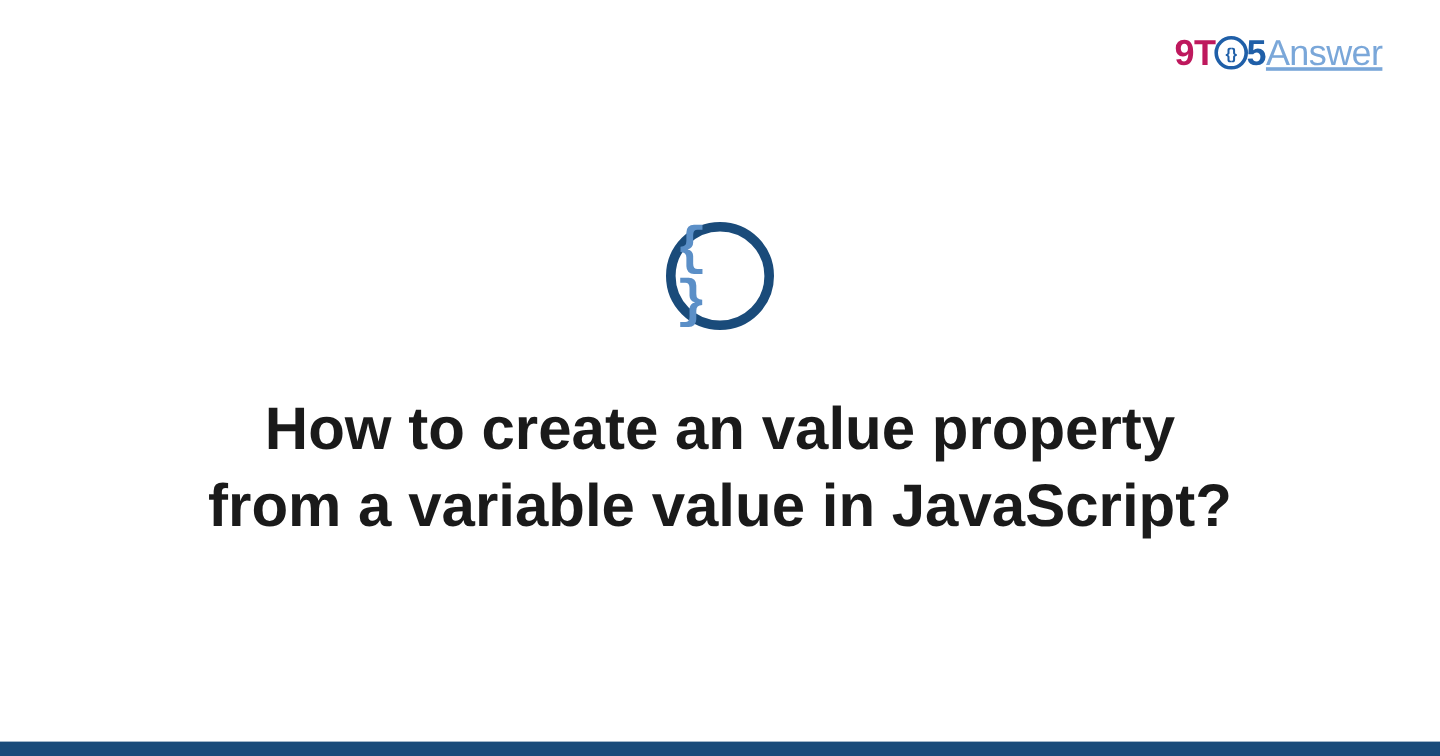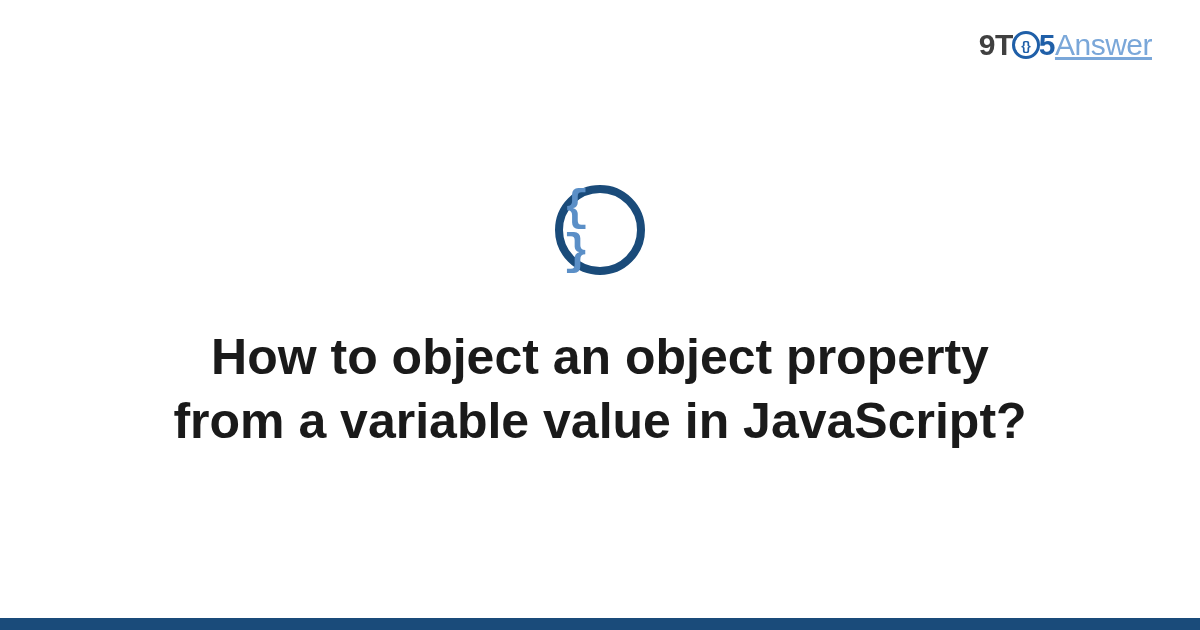--- a/index.html
+++ b/index.html
@@ -17,21 +17,21 @@
     }
     .logo {
       position: absolute;
       top: 28px;
       right: 48px;
       font-size: 30px;
       font-weight: 600;
       letter-spacing: -0.5px;
     }
     .logo-9t {
-      color: #404040;
+      color: #be185d;
       margin-top: 16px;
     }
     .logo-circle {
       display: inline-flex;
       align-items: center;
       justify-content: center;
       width: 28px;
       height: 28px;
       border: 3px solid #1f5fa8;
       border-radius: 50%;
@@ -113,16 +113,16 @@
       <span class="logo-circle-inner">{}</span>
     </span><span class="logo-5">5</span><span class="logo-answer">Answer</span>
 </div>
 
 <div class="content">
   <div class="icon-wrapper">
     <div class="icon-circle">
       <span class="icon-braces">{ }</span>
     </div>
   </div>
-  <h1 class="title">How to object an object property from a variable value in JavaScript?</h1>
+  <h1 class="title">How to create an value property from a variable value in JavaScript?</h1>
 </div>
 
 <div class="footer-bar"></div>
 
 </body></html>

